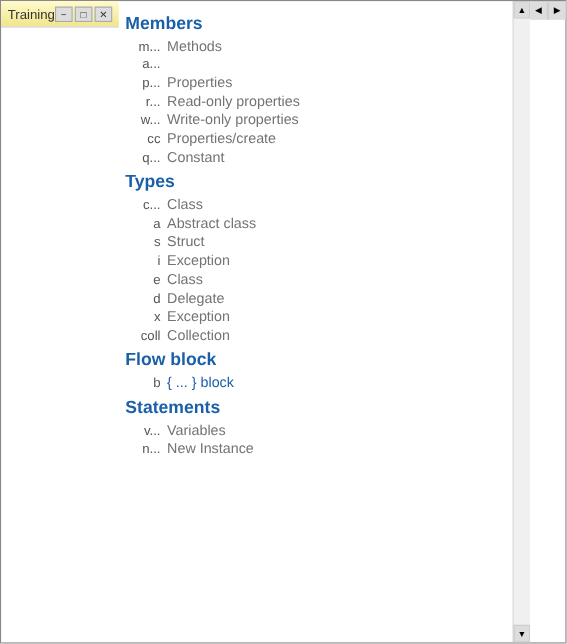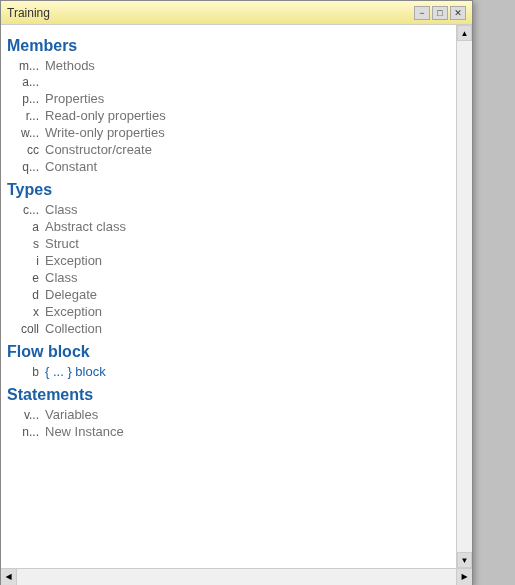--- a/index.html
+++ b/index.html
@@ -2,26 +2,26 @@
 <html><head>
   <meta charset="utf-8">
   <style>
     * { margin: 0; padding: 0; box-sizing: border-box; }
     body {
       font-family: 'Segoe UI', Tahoma, Arial, sans-serif;
       font-size: 13px;
       background: #c0c0c0;
     }
     .window {
-      width: 473px;
+      width: 515px;
       height: 585px;
       background: #fff;
       border: 1px solid #888;
       display: flex;
-      flex-direction: column;
+      flex-direction: row;
       box-shadow: 2px 2px 6px rgba(0,0,0,0.3);
     }
     .title-bar {
       background: linear-gradient(to bottom, #fffacc, #f0e68c);
       border-bottom: 1px solid #ccc;
       padding: 4px 6px;
       display: flex;
       align-items: center;
       justify-content: space-between;
       height: 24px;
@@ -201,21 +201,21 @@
       <div class="item-row">
         <span class="item-prefix">r...</span>
         <span class="item-label">Read-only properties</span>
       </div>
       <div class="item-row">
         <span class="item-prefix">w...</span>
         <span class="item-label">Write-only properties</span>
       </div>
       <div class="item-row">
         <span class="item-prefix">cc</span>
-        <span class="item-label">Constructor/create</span>
+        <span class="item-label">Properties/create</span>
       </div>
       <div class="item-row">
         <span class="item-prefix">q...</span>
         <span class="item-label">Constant</span>
       </div>
 
       <div class="section-header">Types</div>
       <div class="item-row">
         <span class="item-prefix">c...</span>
         <span class="item-label">Class</span>

